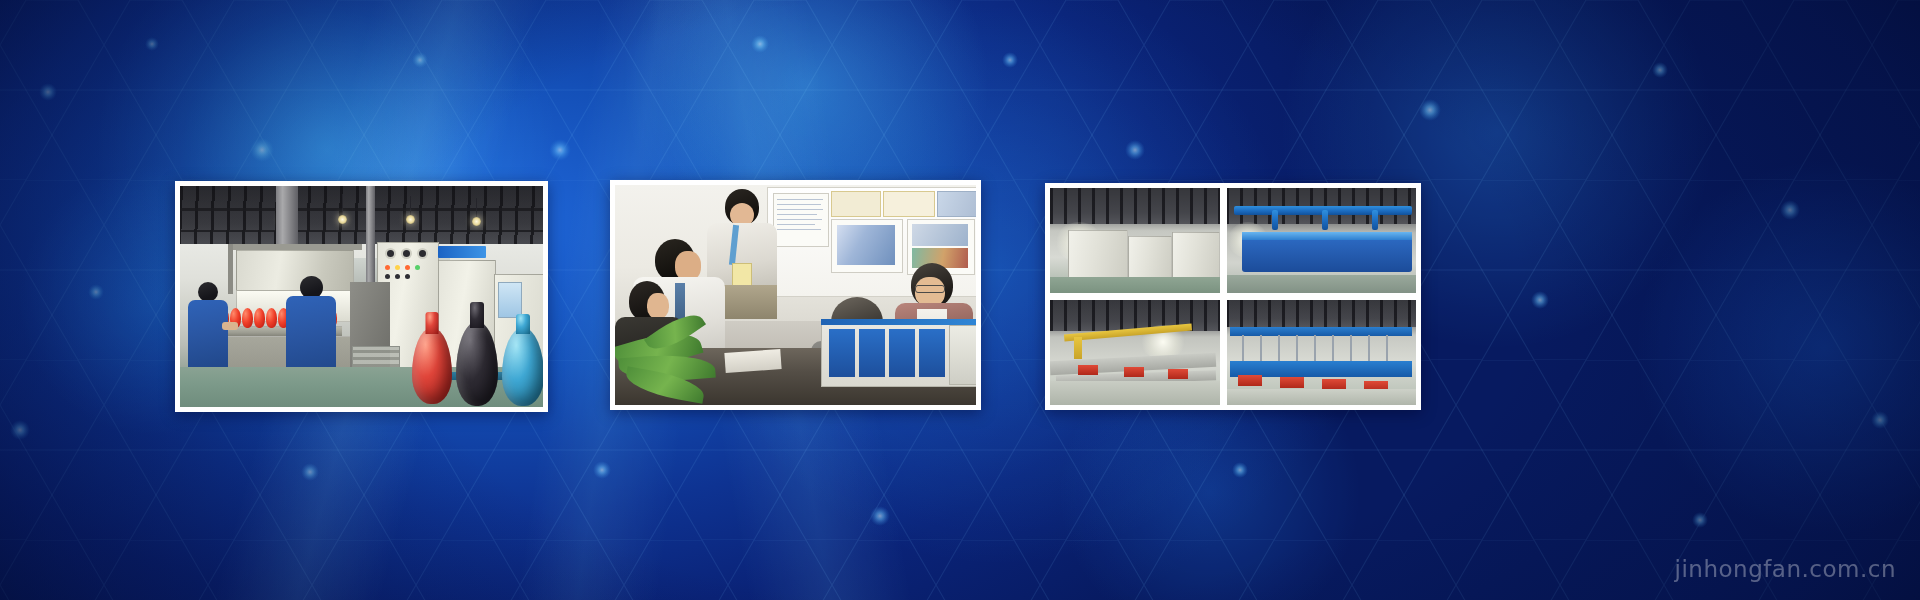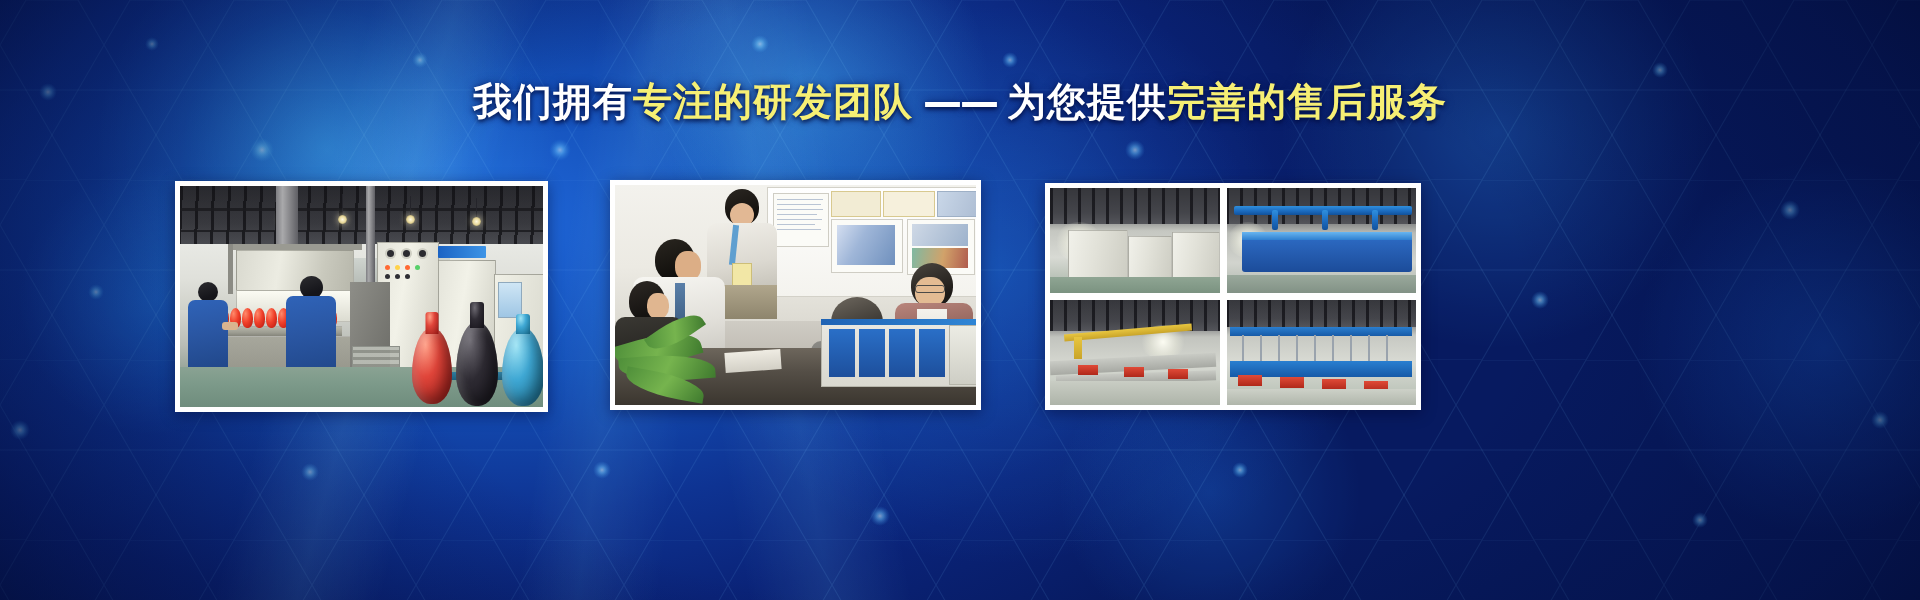--- a/index.html
+++ b/index.html
@@ -301,25 +301,20 @@
       <circle cx="1790" cy="210" r="10" fill="url(#nodeg)"></circle>
       <circle cx="1880" cy="420" r="9" fill="url(#nodeg)"></circle>
       <circle cx="1700" cy="520" r="8" fill="url(#nodeg)"></circle>
     </g>
   </svg>
 
   <div class="bg-glow-a"></div>
   <div class="bg-glow-b"></div>
   <div class="bg-shafts"></div>
 
-  <div class="title-wrap">
-    <div class="title">
-      <span class="t-white">我们拥有</span><span class="t-yellow">专注的研发团队</span><span class="t-dash">——</span><span class="t-white">为您提供</span><span class="t-yellow">完善的售后服务</span>
-    </div>
-  </div>
 
   <div class="photo" id="photo-1">
     <div class="photo-inner p1">
 
       <div class="p1-roof"></div>
       <div class="p1-roofbeam" style="left:0;right:0;top:22px;"></div>
       <div class="p1-roofbeam" style="left:0;right:0;top:44px;height:2px;"></div>
 
       <div class="p1-lampwire" style="left:104px;top:10px;height:20px;"></div>
       <div class="p1-lamp" style="left:100px;top:29px;"></div>
@@ -548,13 +543,14 @@
         <div style="position:absolute;left:0;bottom:0;width:100%;height:16px;background:linear-gradient(180deg,#cdd1c8,#b0b6ab);"></div>
       </div>
 
       <div class="q-gap" style="left:170px;top:0;width:7px;height:100%;"></div>
       <div class="q-gap" style="left:0;top:105px;width:100%;height:7px;"></div>
     </div>
   </div>
 
   <div class="bg-vignette"></div>
 
+  <div class="watermark">jinhongfan.com.cn</div>
 </div>
 
 </body></html>

